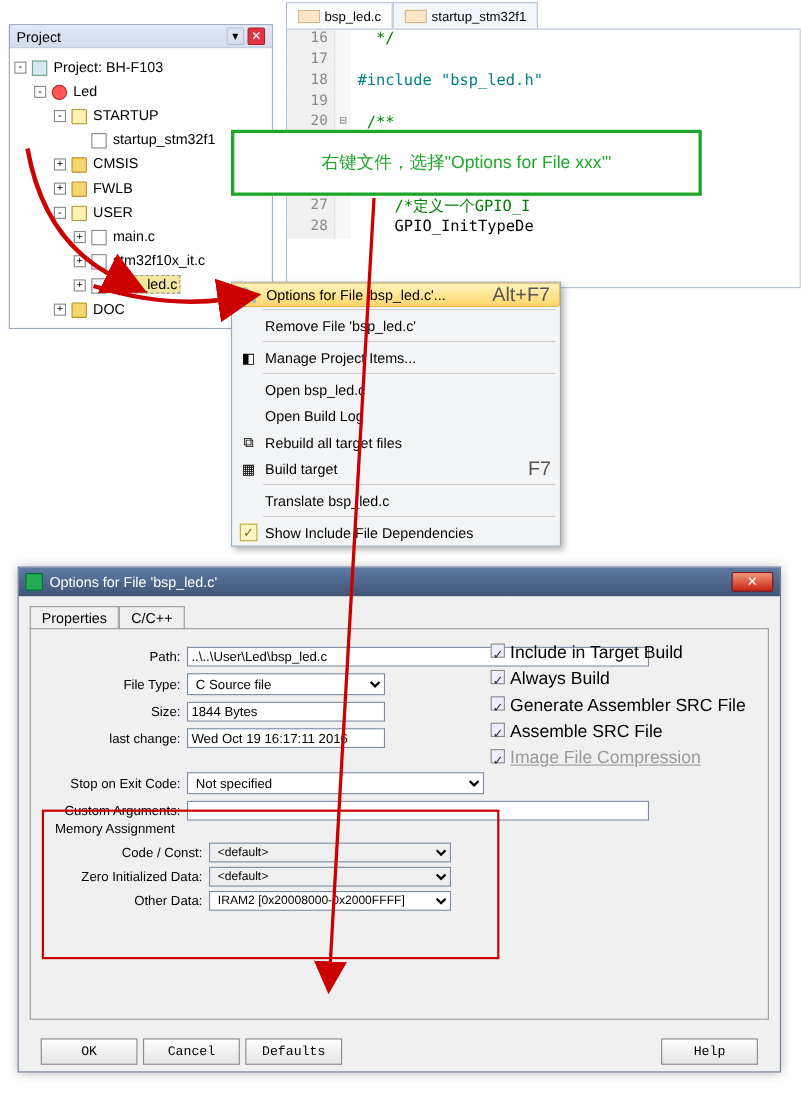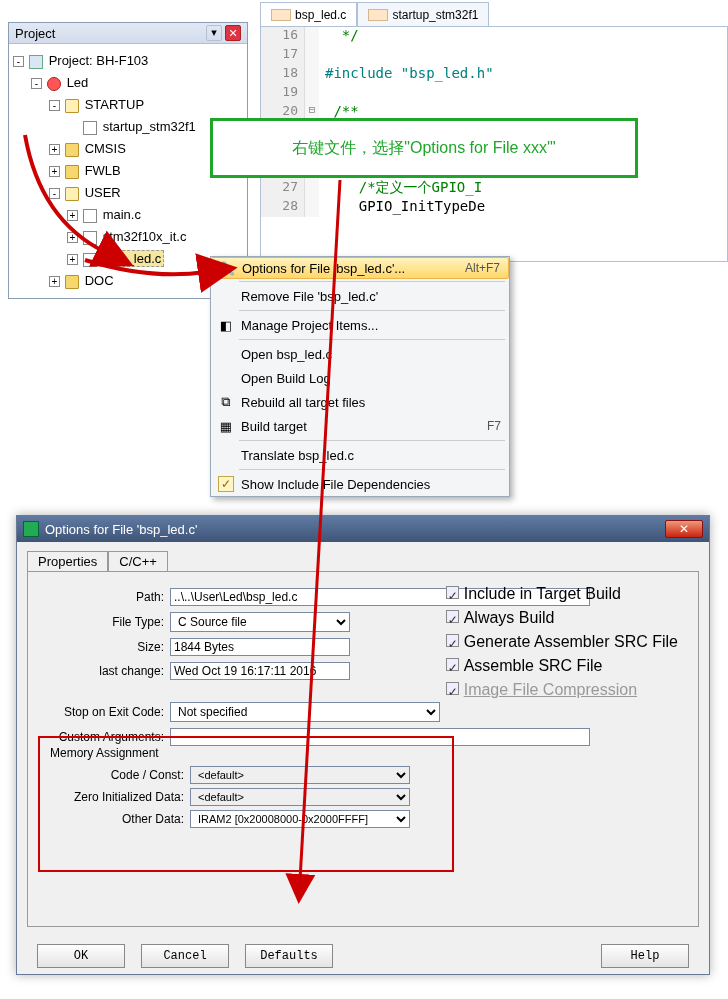--- a/index.html
+++ b/index.html
@@ -37,21 +37,21 @@
 .cmt { color:#008000; } .kw { color:#0000ff; font-weight:bold; } .pp { color:#008080; }
 
 
 .gtip { position:absolute; left:210px; top:118px; width:428px; height:60px; border:3px solid #1fa62a; background:#fff; display:flex; align-items:center; justify-content:center; font-size:16px; color:#1fa62a; font-family:"Microsoft YaHei",sans-serif; }
 
 
 .ctxmenu { position:absolute; left:210px; top:256px; width:300px; border:1px solid #9ab; background:#f4f5f6; box-shadow:3px 3px 6px rgba(0,0,0,0.3); font-size:13px; }
 .ctxmenu .row { display:flex; align-items:center; height:24px; padding:0 8px 0 4px;}
 .ctxmenu .row .mic { width:22px; text-align:center; } 
 .ctxmenu .row .txt { flex:1; padding-left:4px; }
-.ctxmenu .row .acc { color:#555; font-size:12px; }
+.ctxmenu .row .acc { color:#555; font-size:18px; }
 .ctxmenu .sep { height:1px; background:#ccc; margin:2px 4px 2px 28px; }
 .ctxmenu .row.hl { background:linear-gradient(#fff3bd,#ffd76a); border:1px solid #e8b64d; height:22px; border-radius:2px; }
 .chk { display:inline-block; width:16px; height:16px; border:1px solid #bfa84a; background:#fff4c3; text-align:center; line-height:14px; font-size:12px; color:#8a6a00;}
 
 
 .dlg { position:absolute; left:16px; top:515px; width:694px; height:460px; border:1px solid #6a7a96; background:#f0f0f0; box-shadow:0 0 10px rgba(0,0,0,0.3); }
 .dlg-title { display:flex; align-items:center; height:26px; background:linear-gradient(#5f7aa3,#3f5577); color:#fff; font-size:13px; padding:0 6px;}
 .dlg-title .micon { width:16px; height:16px; background:#2a5; margin-right:6px; border:1px solid #063;}
 .dlg-title .spc{flex:1;}
 .dlg-title .xbtn { width:38px; height:18px; background:linear-gradient(#e97,#c21); border:1px solid #811; border-radius:2px; color:#fff; text-align:center; font-size:12px; line-height:16px;}
@@ -64,21 +64,21 @@
 .frow label { width:128px; text-align:right; padding-right:6px; color:#000;}
 .frow input[type=text], .frow select { font-size:12px; padding:1px 3px; border:1px solid #7a8aa3; background:#fff;}
 .cbx { display:inline-block; width:13px; height:13px; border:1px solid #888; background:#eef; margin-right:5px; position:relative;}
 .cbx.on::after{content:"✓"; position:absolute; left:1px; top:-3px; font-size:12px; color:#333;}
 .cbgrp { position:absolute; right:20px; top:10px; font-size:16px; line-height:24px;}
 .mem-frame { position:absolute; left:10px; bottom:54px; width:416px; height:136px; border:2px solid #c00; padding:8px 10px;}
 .mem-title { font-size:12px; margin-bottom:6px;}
 .mem-row { display:flex; align-items:center; margin:4px 0;}
 .mem-row label { width:140px; text-align:right; font-size:12px; padding-right:6px;}
 .mem-row select { width:220px; font-size:11px; padding:1px 3px; border:1px solid #7a8aa3;}
-.btnbar { position:absolute; left:0; right:0; bottom:6px; display:flex; gap:16px; padding:0 20px; font-size:12px;}
+.btnbar { position:absolute; left:0; right:0; bottom:6px; display:flex; gap:5px; padding:0 20px; font-size:12px;}
 .btn { width:88px; height:24px; border:1px solid #888; background:linear-gradient(#fefefe,#e4e4e4); text-align:center; line-height:22px; font-family:"Courier New",monospace;}
 .btnbar .btn:last-child{margin-left:auto;font-family:Liberation Mono, monospace;}
 
 
 .arrows { position:absolute; left:0; top:0; width:728px; height:999px; pointer-events:none; }
 </style>
 </head>
 <body>
 
 <div class="proj-panel">

